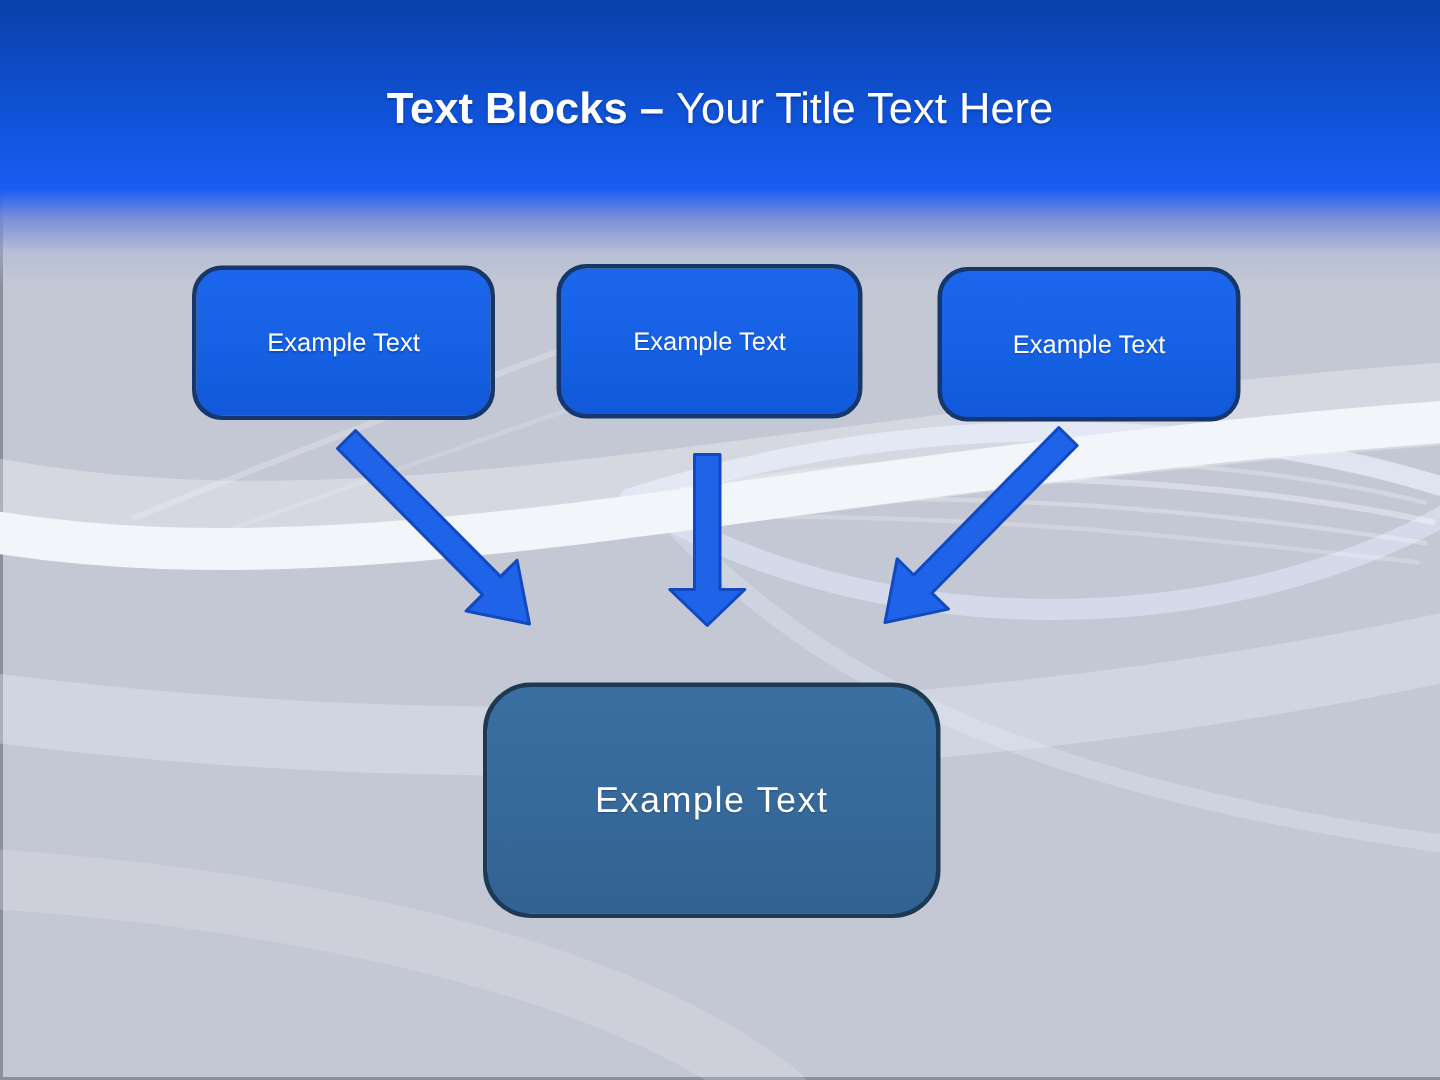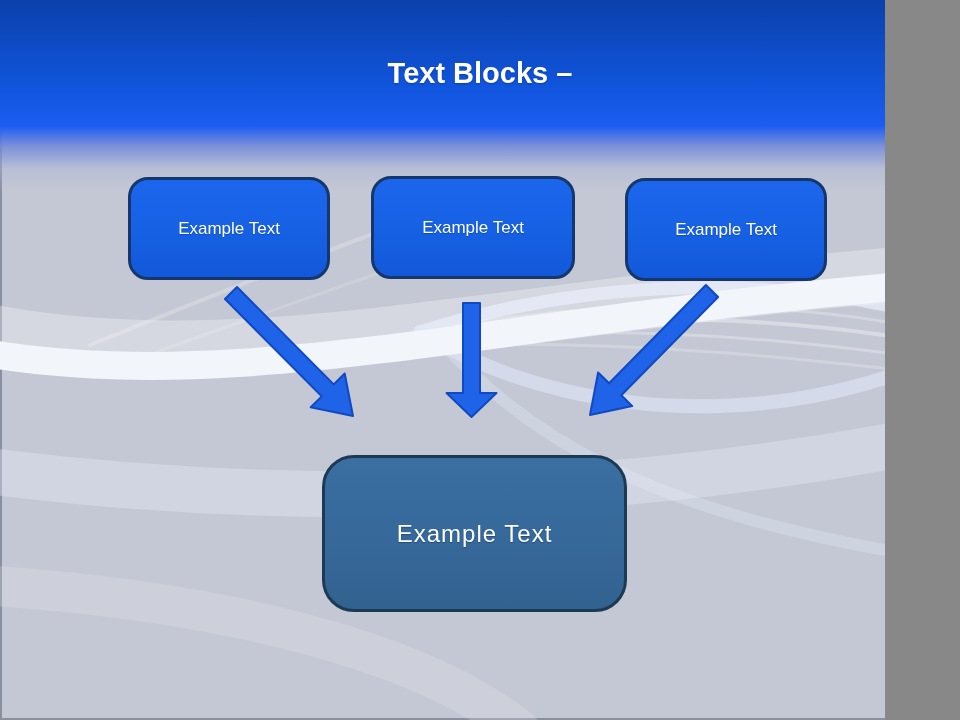--- a/index.html
+++ b/index.html
@@ -1,17 +1,17 @@
 <!DOCTYPE html>
 <html style="--header-top: #0a40aa; --header-bottom: #1b5cf2; --body-bg: #c4c8d4; --title-text: #ffffff; --box-fill: #1560e2; --box-border: #16376b; --arrow-fill: #1e63e8; --arrow-stroke: #1149c0; --bottom-box-fill: #36689a; --bottom-box-border: #1d3a55;"><head>
 <meta charset="utf-8">
 <style>
   html,body{margin:0;padding:0;background:#888;}
   .slide{
-    position:relative;width:885px;height:720px;overflow:hidden;
+    position:relative;width:960px;height:720px;overflow:hidden;
     background:var(--body-bg,#c4c8d4);
     font-family:"Liberation Sans",sans-serif;
     box-shadow:inset 2px -2px 0 rgba(70,75,95,.45);
   }
   .waves{position:absolute;left:0;top:0;width:960px;height:720px;z-index:0;}
   .header{
     position:absolute;left:0;top:0;width:960px;height:192px;z-index:1;
     background:linear-gradient(180deg,
       var(--header-top,#0a40aa) 0%,
       #1155dd 45%,
@@ -80,21 +80,21 @@
 
     <path class="wave" d="M -20 352 C 250 400 520 312 980 280" stroke="#f2f5fa" stroke-width="28"></path>
 
     <path class="wave" d="M -20 470 C 300 512 650 500 980 428" stroke="rgba(235,238,248,0.35)" stroke-width="46"></path>
     <path class="wave" d="M -20 585 C 220 600 420 650 520 730" stroke="rgba(235,238,248,0.22)" stroke-width="40"></path>
   </svg>
 
   <div class="header"></div>
 
   <div class="title">
-    <span class="t-bold">Text Blocks –</span>
+    <span class="t-bold">Text Blocks –</span><span class="t-reg"> Your Title Text Here</span>
   </div>
 
   <div class="tbox tbox1">
     <span>Example Text</span>
   </div>
   <div class="tbox tbox2">
     <span>Example Text</span>
   </div>
   <div class="tbox tbox3">
     <span>Example Text</span>

